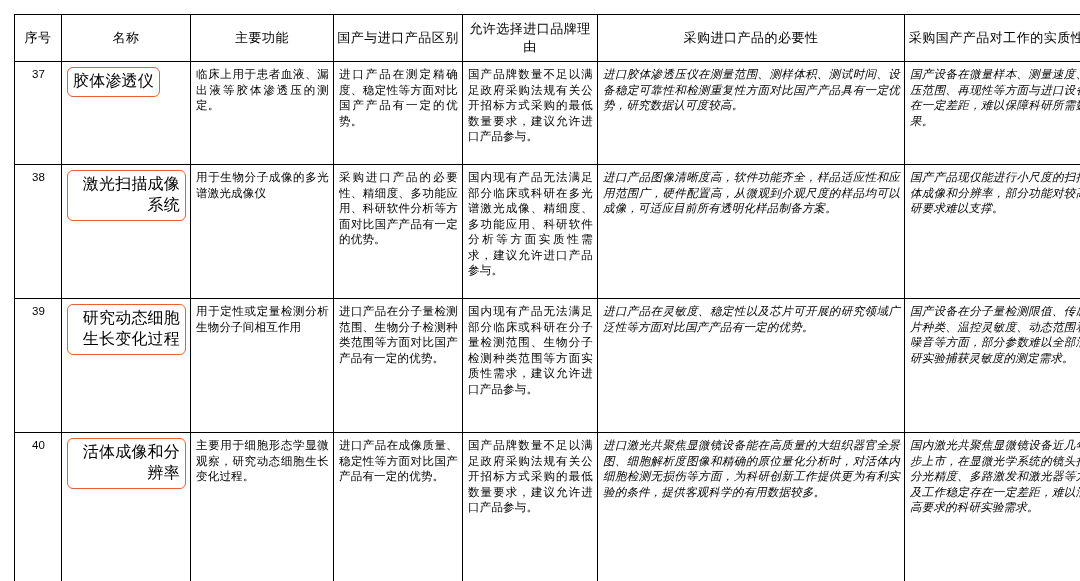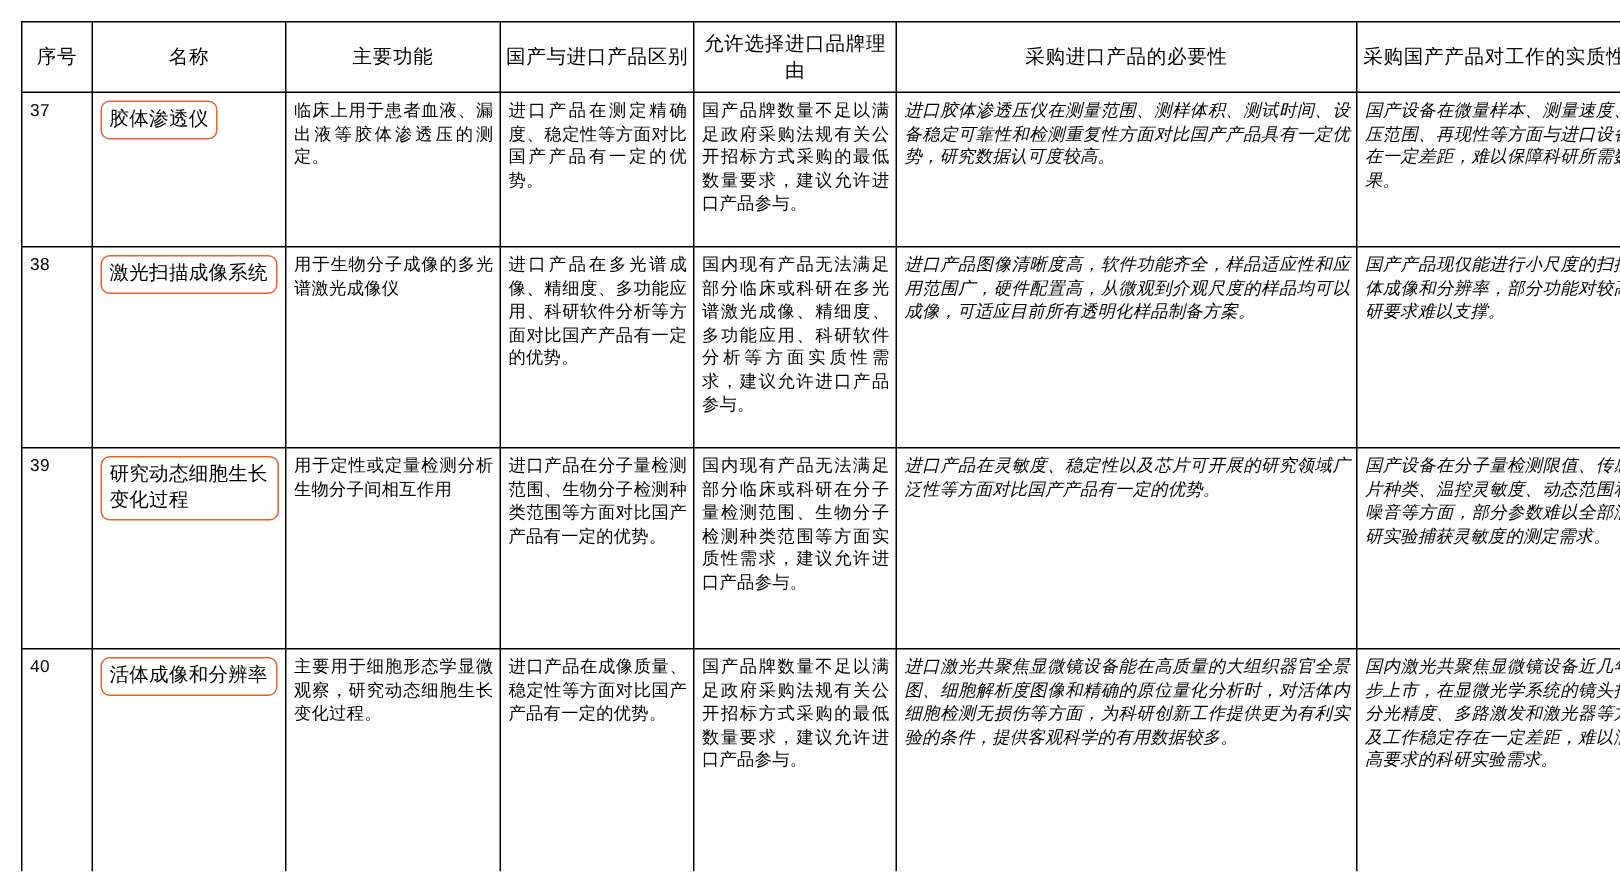--- a/index.html
+++ b/index.html
@@ -36,37 +36,38 @@
   table.doc-table thead th {
     text-align: center;
     vertical-align: middle;
     font-weight: normal;
     font-size: 13px;
     height: 38px;
     padding: 4px 3px;
     letter-spacing: 0.5px;
   }
   td.col-idx {
-    text-align: left;
+    text-align: center;
     vertical-align: middle;
     font-size: 12.5px;
   }
   td.col-name {
     vertical-align: middle;
     font-size: 12.5px;
     padding-left: 6px;
   }
   .name-box {
     display: inline-block;
     border: 1.6px solid #e8602c;
     border-radius: 6px;
     padding: 3px 5px 4px 5px;
     line-height: 1.3;
-    font-size: 13px;
+    font-size: 16px;
     box-sizing: border-box;
+    text-align: right;
   }
   td.col-func {
     vertical-align: middle;
     font-family: Liberation Serif, serif;
   }
   td.col-diff, td.col-reason {
     vertical-align: top;
   }
   td.col-need, td.col-impact {
     vertical-align: middle;
@@ -122,21 +123,21 @@
       </tr>
       <tr style="height:134px;">
         <td class="col-idx">38</td>
         <td class="col-name">
           <span class="name-box">激光扫描成像系统</span>
         </td>
         <td class="col-func">
           <p class="cell-p">用于生物分子成像的多光谱激光成像仪</p>
         </td>
         <td class="col-diff">
-          <p class="cell-p">进口产品在多光谱成像、精细度、多功能应用、科研软件分析等方面对比国产产品有一定的优势。</p>
+          <p class="cell-p">采购进口产品的必要性、精细度、多功能应用、科研软件分析等方面对比国产产品有一定的优势。</p>
         </td>
         <td class="col-reason">
           <p class="cell-p">国内现有产品无法满足部分临床或科研在多光谱激光成像、精细度、多功能应用、科研软件分析等方面实质性需求，建议允许进口产品参与。</p>
         </td>
         <td class="col-need">
           <p class="cell-p">进口产品图像清晰度高，软件功能齐全，样品适应性和应用范围广，硬件配置高，从微观到介观尺度的样品均可以成像，可适应目前所有透明化样品制备方案。</p>
         </td>
         <td class="col-impact">
           <p class="cell-p">国产产品现仅能进行小尺度的扫描，活体成像和分辨率，部分功能对较高的科研要求难以支撑。</p>
         </td>

